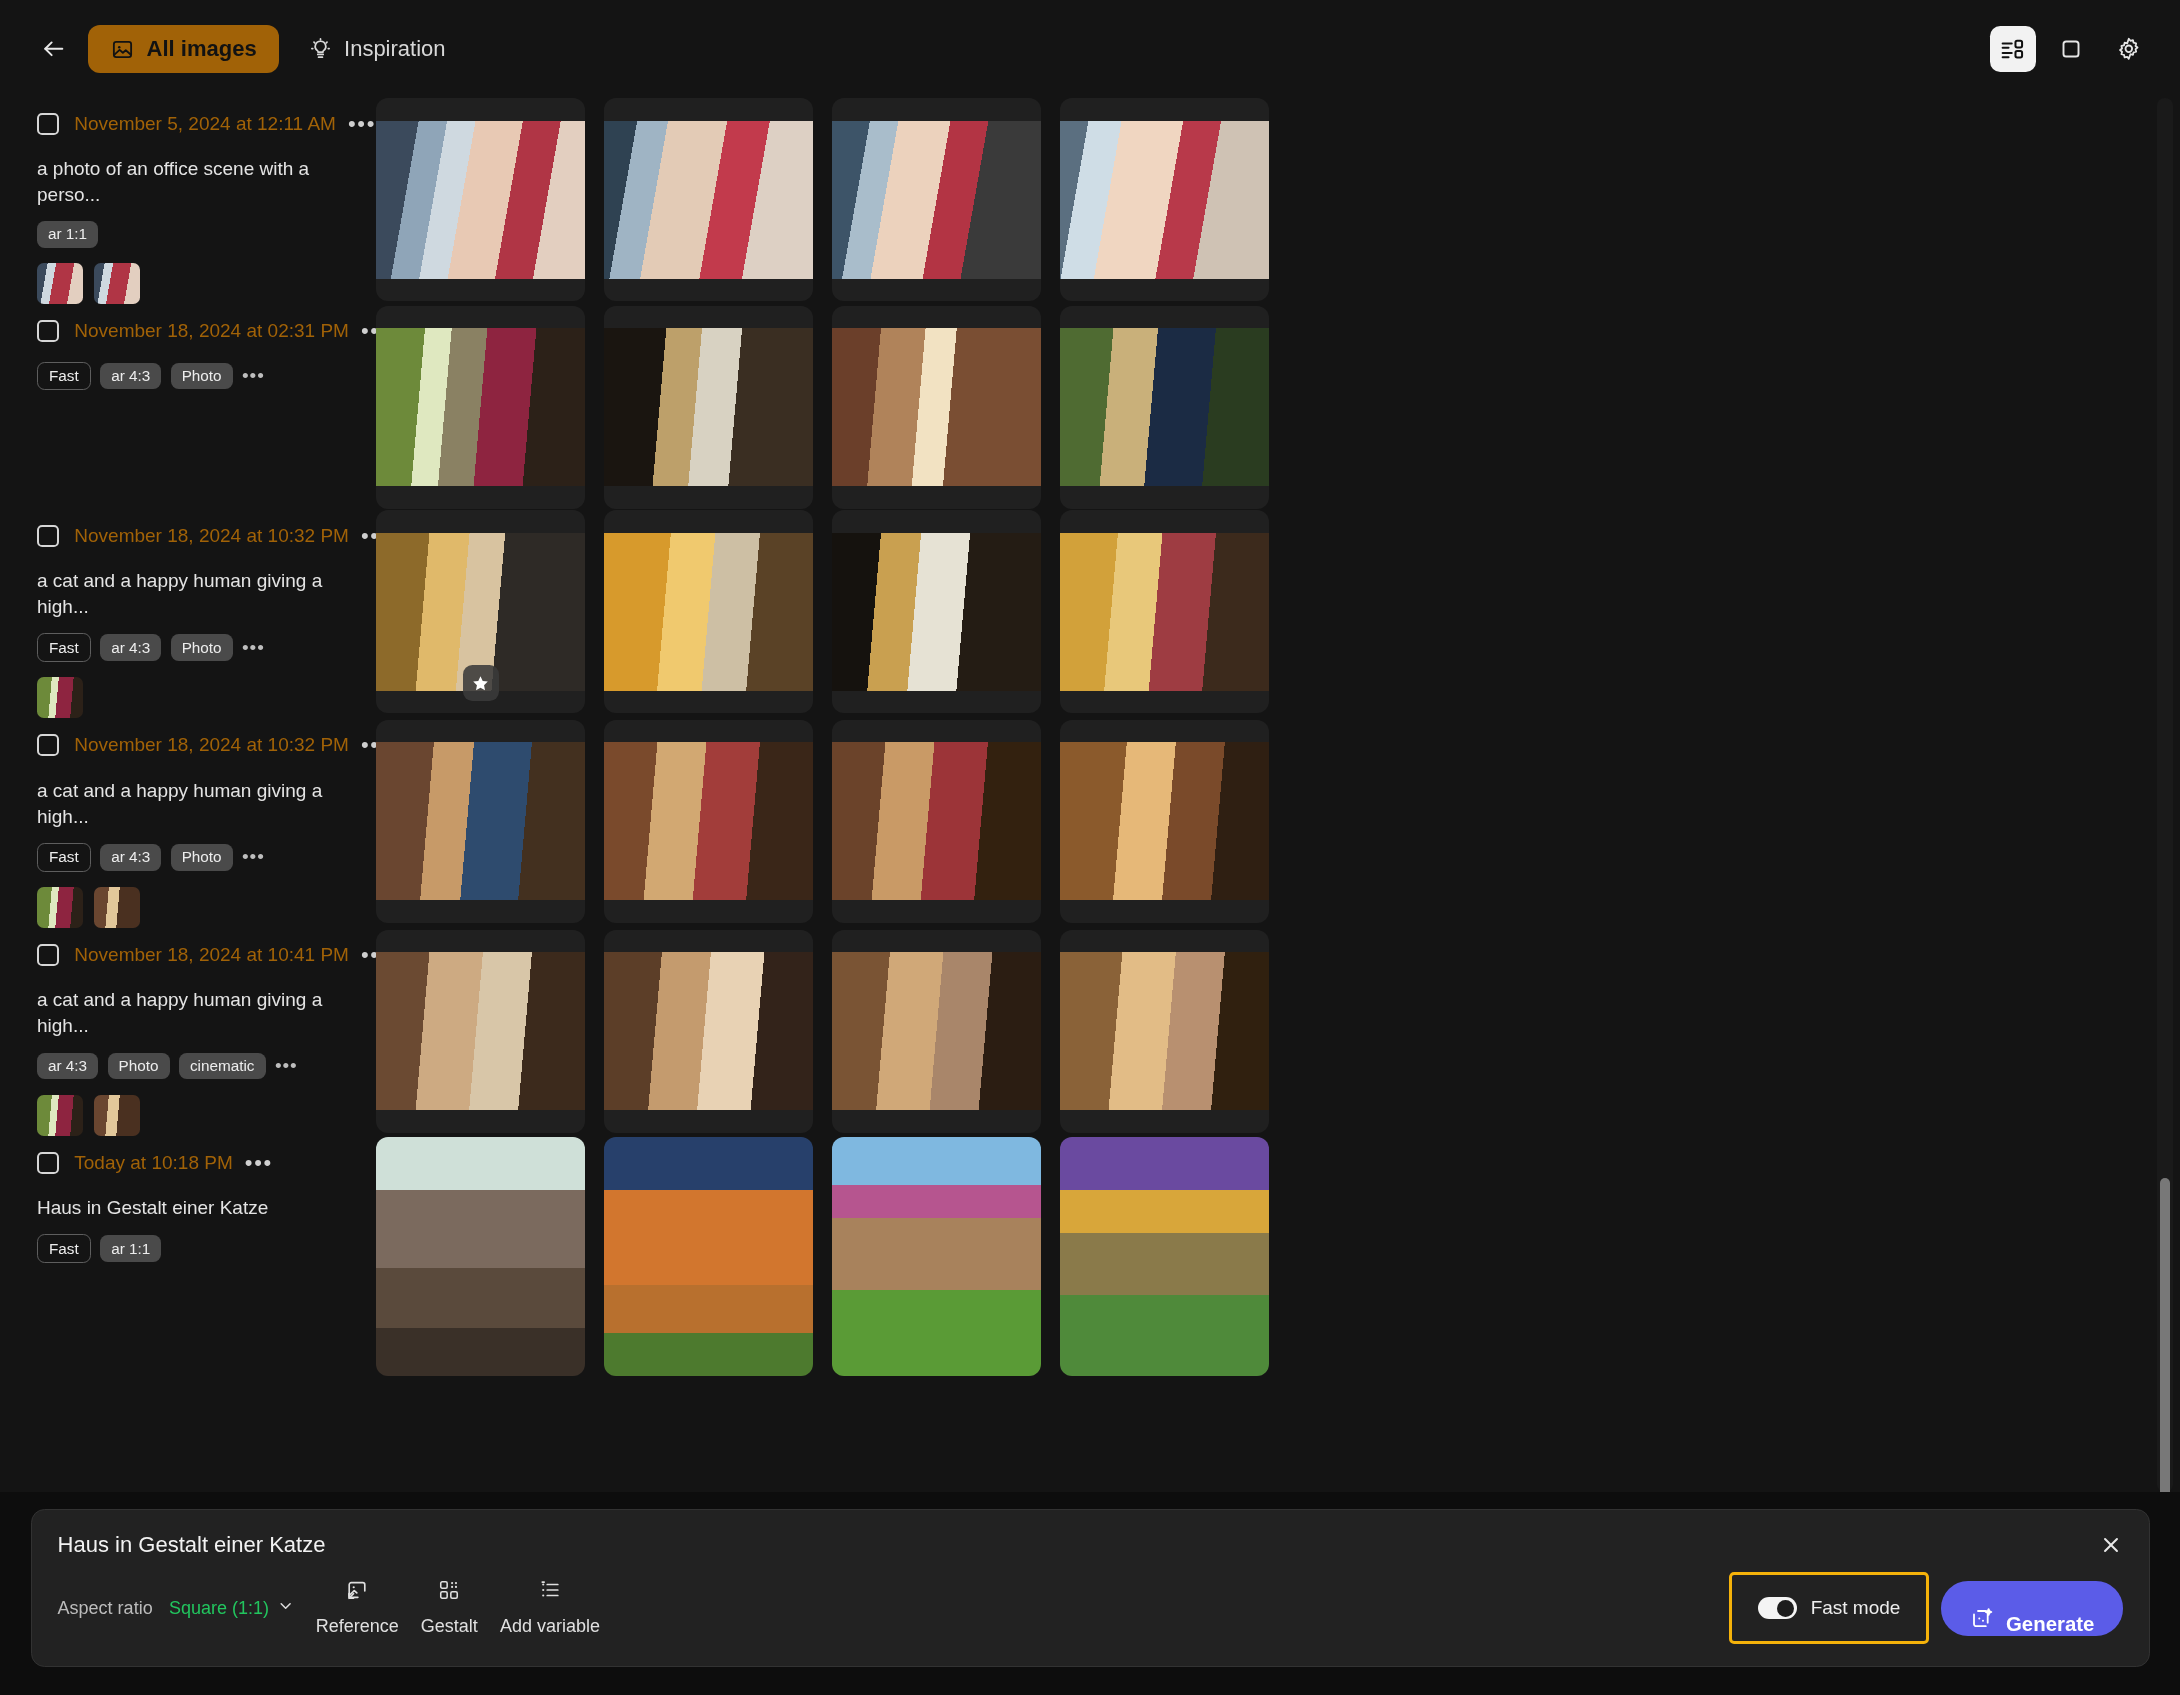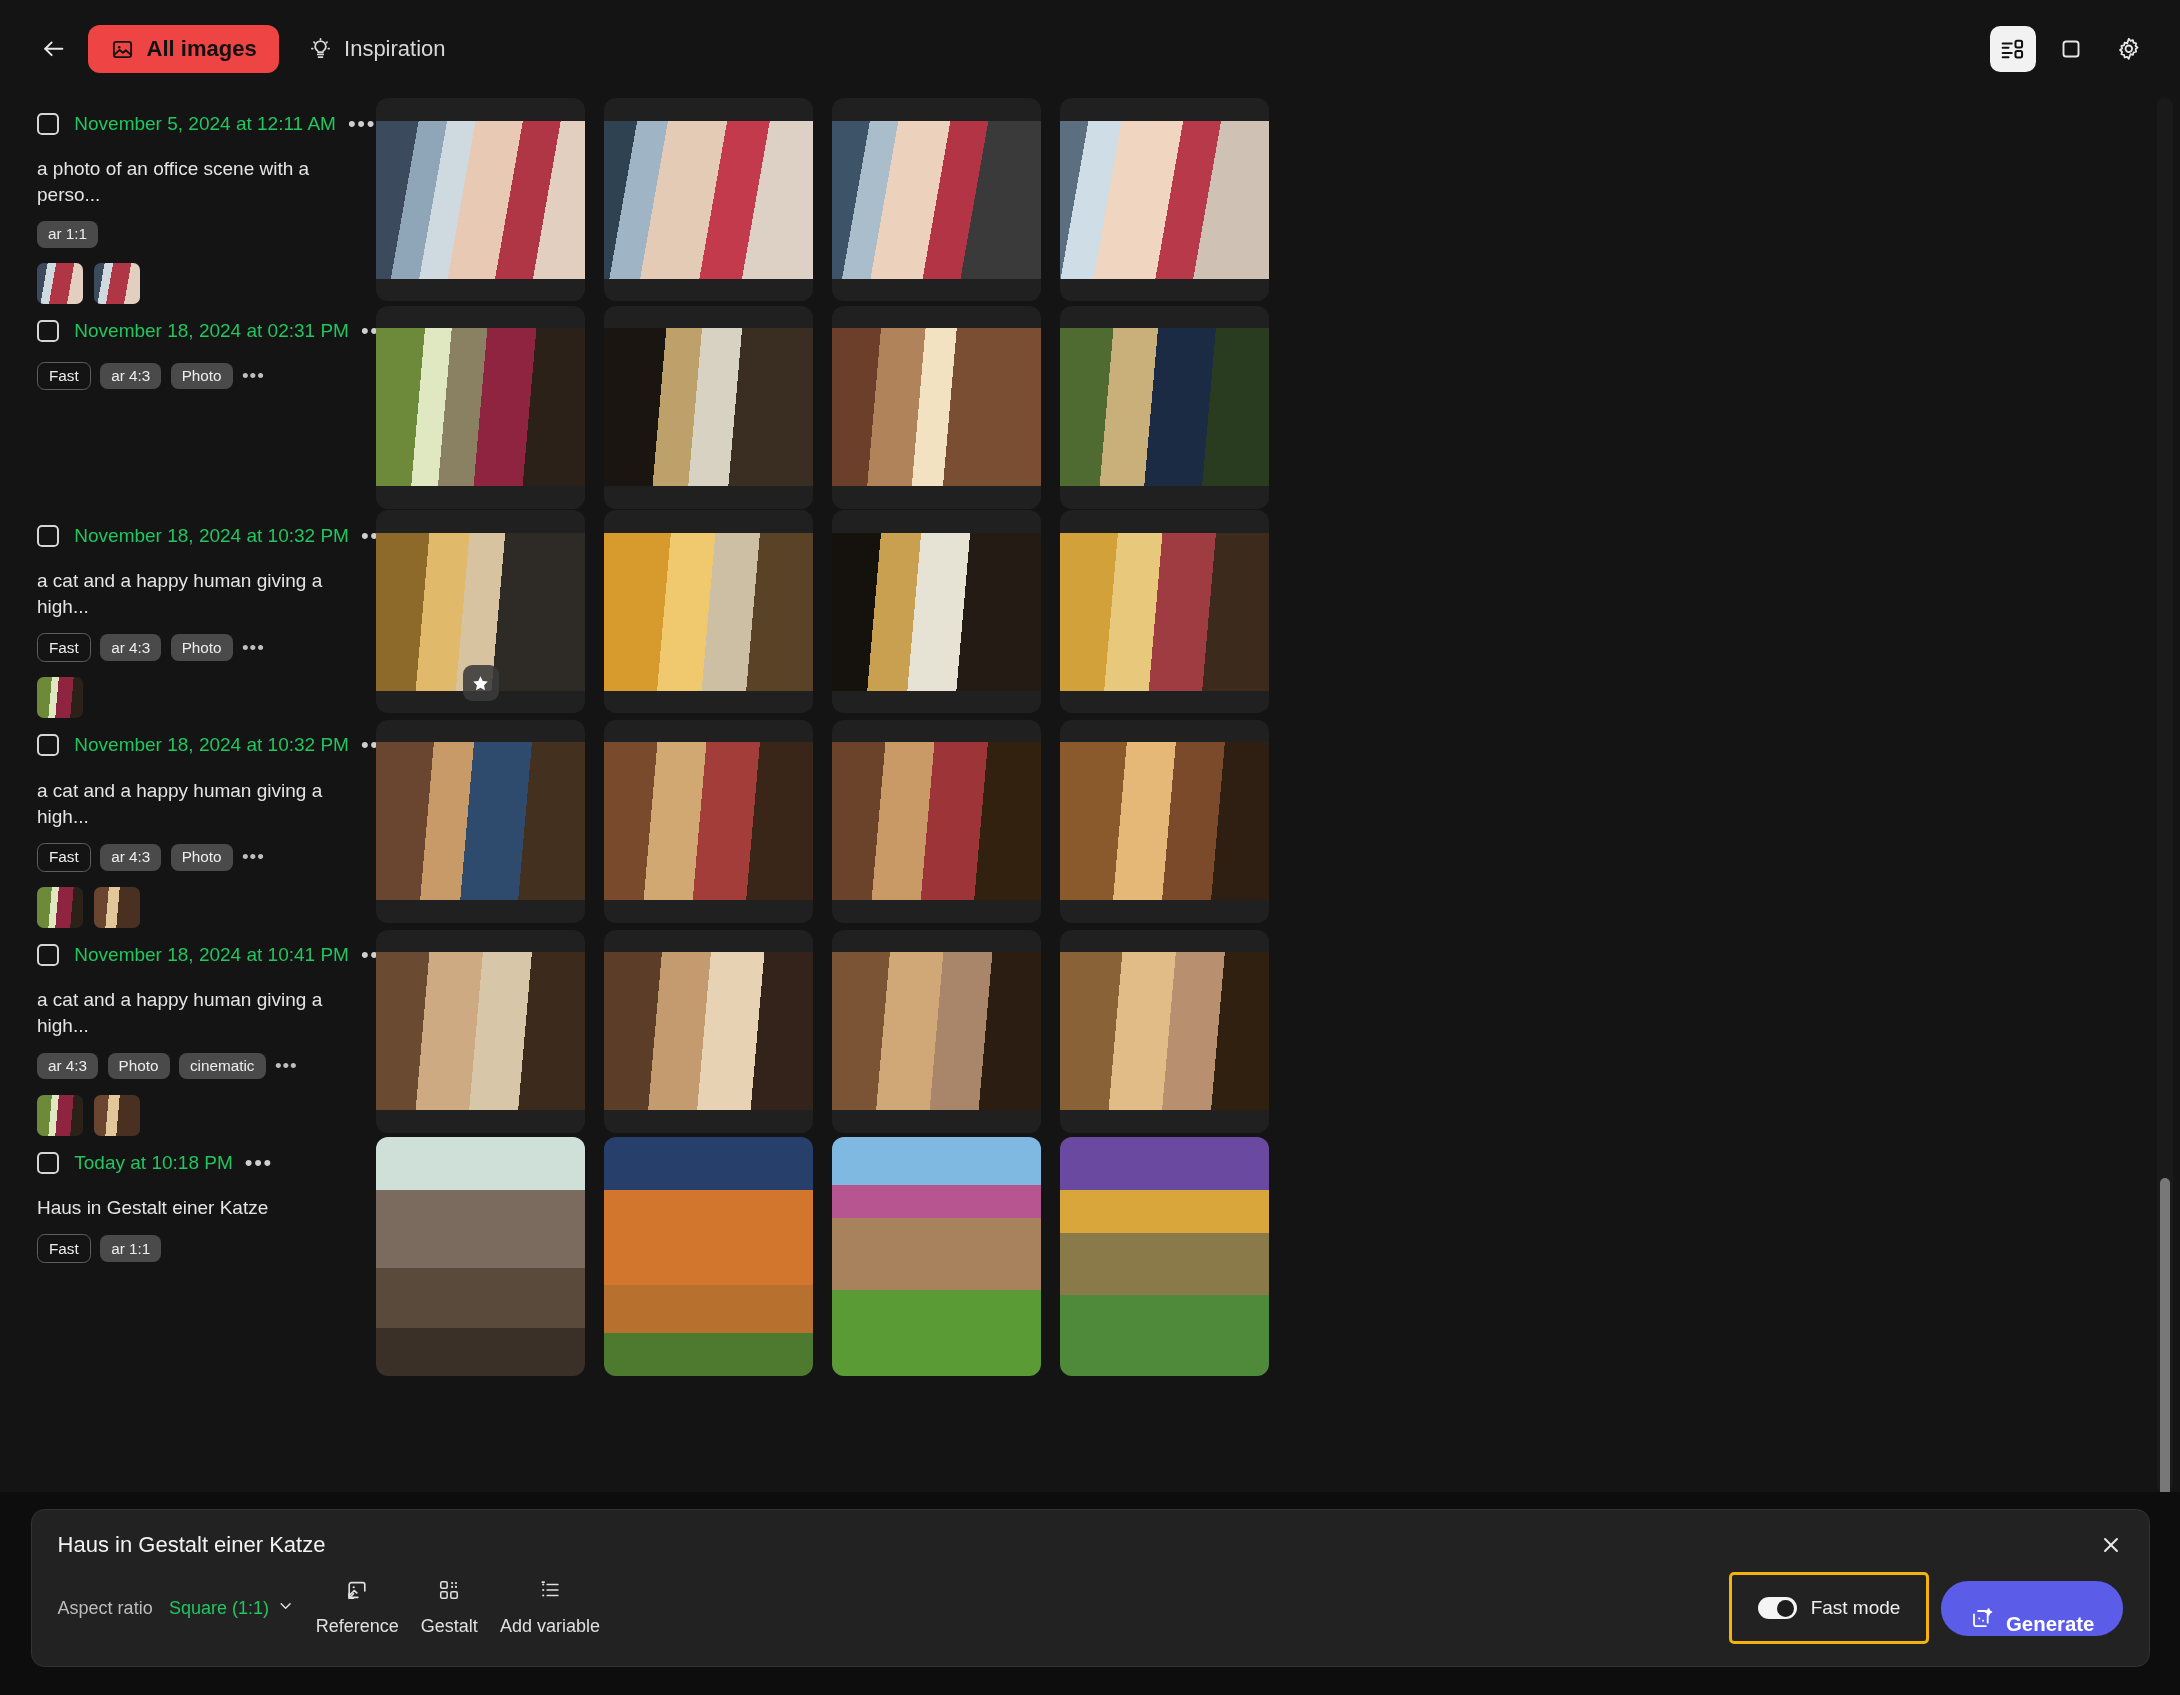--- a/index.html
+++ b/index.html
@@ -35,21 +35,21 @@
   .tabs { display: flex; align-items: center; gap: 6.8px; }
   .tab {
     display: flex; align-items: center; gap: 11px;
     height: 48px; padding: 0 22px;
     border-radius: 12px;
     font-size: 22px;
     color: #d8d8d8;
     cursor: pointer;
     white-space: nowrap;
   }
-  .tab.active { background: #ef4444; color: #121212; font-weight: 600; }
+  .tab.active { background: #a16207; color: #121212; font-weight: 600; }
   .tab .ticon { display: flex; align-items: center; justify-content: center; width: 25.6px; height: 25.6px; }
 
   .search-wrap {
     position: absolute;
     left: 1041px;
     top: 28px;
     display: flex; align-items: center; gap: 22px;
   }
   .searchbox {
     width: 291px; height: 43px;
@@ -102,21 +102,21 @@
     height: 34px;
   }
   .cbox {
     width: 22px; height: 22px;
     border: 2.1px solid #d6d6d6;
     border-radius: 5.1px;
     flex: 0 0 22px;
     cursor: pointer;
   }
   .meta-date {
-    font-size: 19px; color: #22c55e;
+    font-size: 19px; color: #a16207;
     margin-left: 15.3px; white-space: nowrap;
     font-weight: 500;
   }
   .dots {
     margin-left: 12px; color: #cfcfcf;
     font-size: 22px; letter-spacing: 1.7px; line-height: 12px;
     cursor: pointer; user-select: none;
   }
   .prompt {
     font-size: 19px; color: #e4e4e4;

